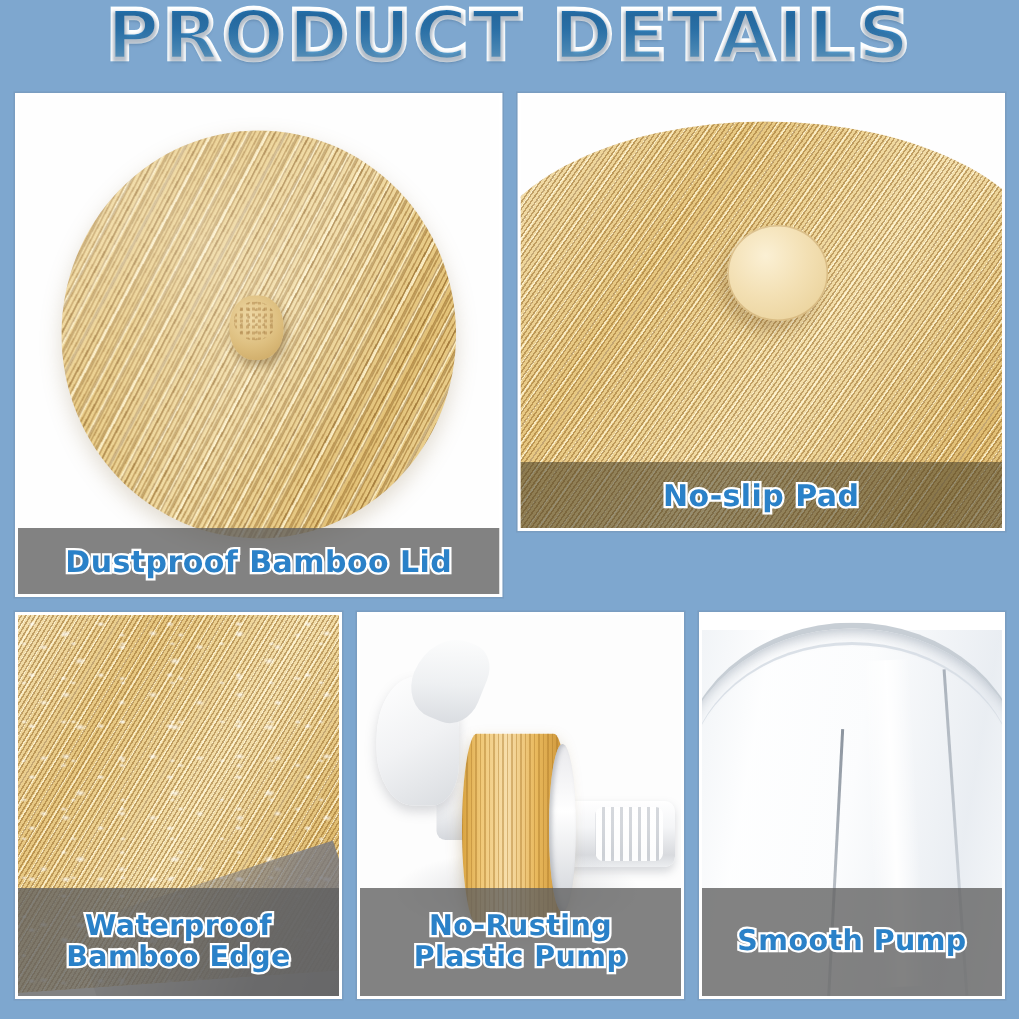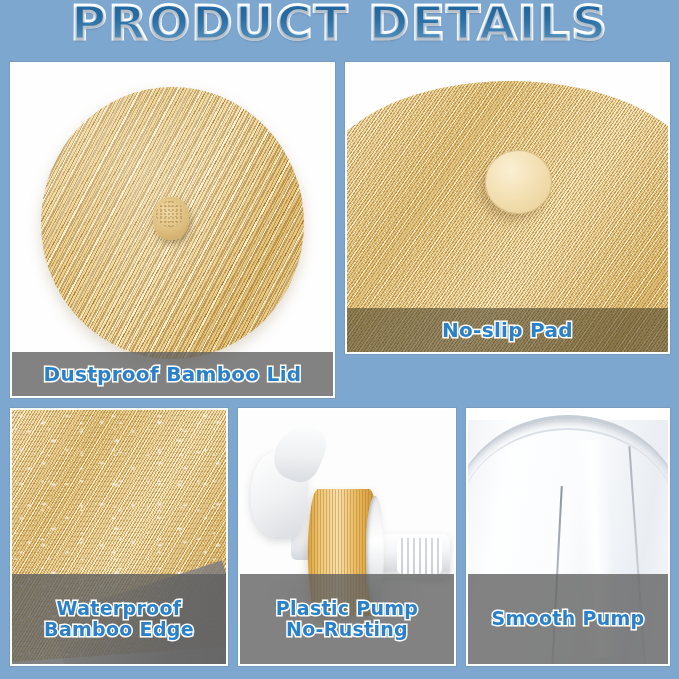--- a/index.html
+++ b/index.html
@@ -70,21 +70,21 @@
     font-family:"DejaVu Sans", sans-serif;
     font-weight:bold;
     color:#2a81c8;
     -webkit-text-stroke:3px #ffffff;
     paint-order:stroke fill;
     line-height:1.12;
     letter-spacing:.3px;
   }
   .cap-top   { height:44px; }
   .cap-top span   { font-size:20px; }
-  .cap-bottom{ height:90px; }
+  .cap-bottom{ height:72px; }
   .cap-bottom span{ font-size:19px; }
   .cap-translucent{ background:rgba(70,62,40,.55); }
 
   
   .bamboo{
     background-color:#e8c878;
     background-image:
       repeating-linear-gradient(118deg,
         rgba(150,105,40,.55) 0px, rgba(150,105,40,.55) 1px,
         rgba(255,255,255,0) 1px, rgba(255,255,255,0) 3px),
@@ -353,22 +353,22 @@
       <div id="pump-stage">
         <div class="pump-part" id="pump-castshadow"></div>
         <div class="pump-part" id="pump-tube"></div>
         <div class="pump-part" id="pump-neck"></div>
         <div class="pump-part" id="pump-collar"></div>
         <div class="pump-part" id="pump-head"></div>
         <div class="pump-part" id="pump-spout"></div>
       </div>
     </div>
     <div class="caption cap-bottom">
+      <span>No-Rusting</span>
       <span>Plastic Pump</span>
-      <span>No-Rusting</span>
     </div>
   </div>
 
   <div class="panel" style="left:466px; top:348px; width:204px; height:258px;">
     <div class="photo">
       <div id="glass-stage">
         <div id="glass-body"></div>
         <div id="glass-hl"></div>
         <div id="glass-rim"></div>
         <div id="glass-rim2"></div>

